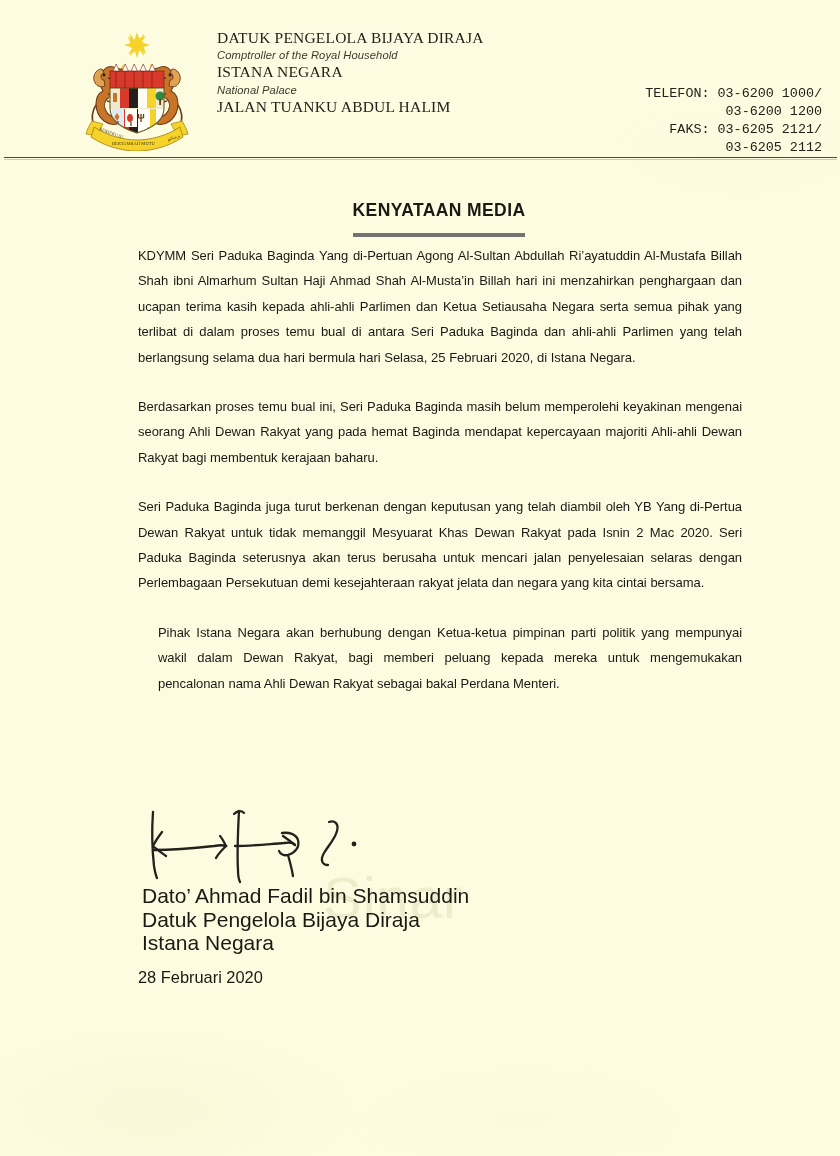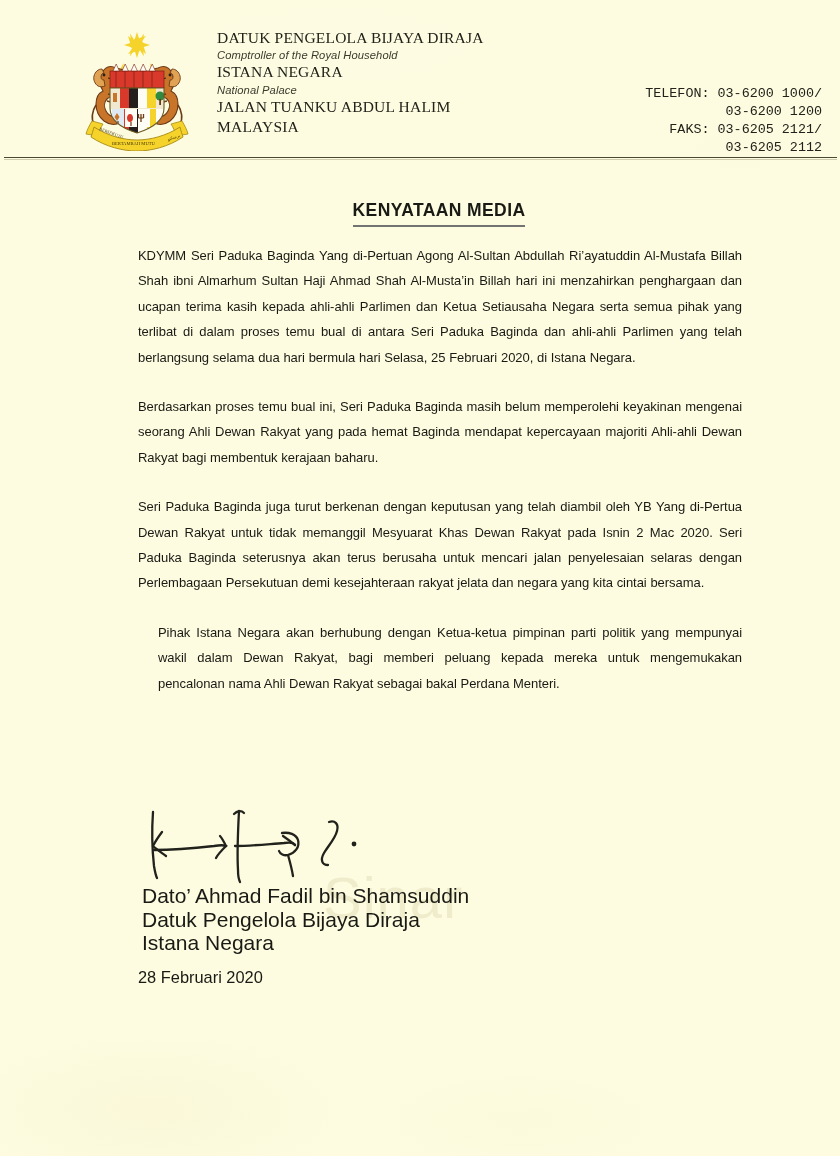--- a/index.html
+++ b/index.html
@@ -100,22 +100,22 @@
   .title {
     position: absolute;
     left: 138px; top: 200px;
     width: 602px;
     text-align: center;
     font-size: 17.5px;
     font-weight: bold;
     letter-spacing: .4px;
   }
   .title span {
-    border-bottom: 2px solid #737373;
-    padding-bottom: 5px;
+    border-bottom: 4px solid #737373;
+    padding-bottom: 13px;
   }
 
   .body-block {
     position: absolute;
     left: 138px; top: 243px;
     width: 604px;
   }
   .para {
     text-align: justify;
     font-size: 13px;
@@ -273,21 +273,20 @@
         </g>
       </svg>
     </div>
 
     <div class="lh-text">
       <div class="lh-line">DATUK PENGELOLA BIJAYA DIRAJA</div>
       <div class="lh-sub">Comptroller of the Royal Household</div>
       <div class="lh-line">ISTANA NEGARA</div>
       <div class="lh-sub">National Palace</div>
       <div class="lh-line">JALAN TUANKU ABDUL HALIM</div>
-      <div class="lh-line">MALAYSIA</div>
     </div>
 
     <div class="lh-contact">
       <div>TELEFON: 03-6200 1000/</div>
       <div>03-6200  1200</div>
       <div>FAKS: 03-6205 2121/</div>
       <div>03-6205  2112</div>
     </div>
 
     <div class="divider"></div>

